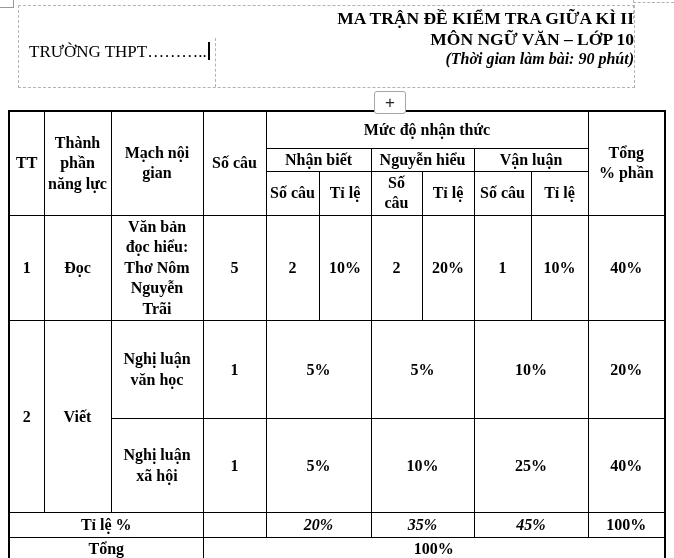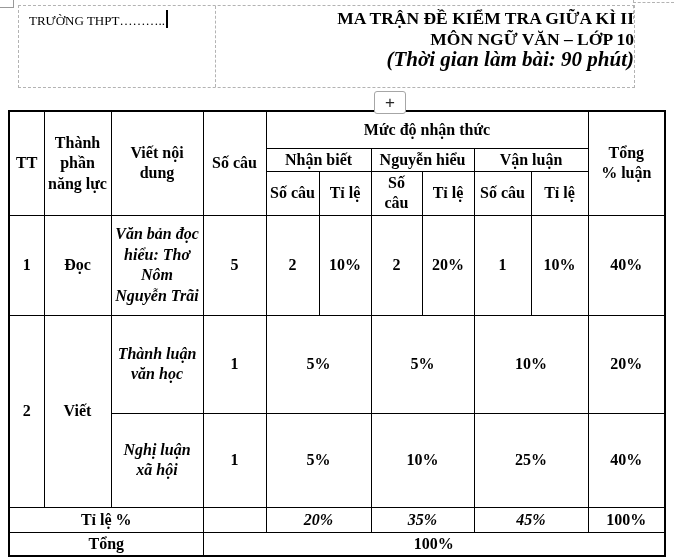--- a/index.html
+++ b/index.html
@@ -19,32 +19,33 @@
     position: absolute;
     left: 18px; top: 5px;
     width: 617px; height: 83px;
     border: 1px dashed #b3b3b3;
     display: flex;
   }
   .tophead-left {
     width: 197px;
     border-right: 1px dashed #b3b3b3;
     padding: 4px 2px 0 10px;
-    font-size: 13px;
+    font-size: 17px;
     white-space: nowrap;
+    margin-top: 32px;
   }
   .tophead-right {
     flex: 1;
     text-align: right;
     padding-top: 2px;
     font-weight: bold;
     font-size: 17.5px;
     line-height: 20.5px;
   }
-  .tophead-right .subtitle { font-style: italic; font-size: 21px; }
+  .tophead-right .subtitle { font-style: italic; font-size: 16px; }
   .caret {
     display: inline-block;
     width: 2px; height: 18px;
     background: #000;
     vertical-align: -3px;
     margin-left: 1px;
   }
 
   
   .corner-box {
@@ -96,21 +97,20 @@
     vertical-align: middle;
     padding: 1px 3px;
     overflow: hidden;
   }
   table.matrix { border: 2px solid #000; }
   td.vtop  { vertical-align: top; }
   td.strand {
     text-align: justify;
     vertical-align: top;
     padding: 2px 6px 2px 6px;
-    font-style: italic;
   }
   td.italic { font-style: italic; }
 </style>
 </head>
 <body>
 
 <div id="page">
 
   <div class="corner-box"></div>
 
@@ -142,26 +142,26 @@
         <col style="width:52px">
       <col style="width:57px">
         <col style="width:57px">
         <col style="width:77px">
     </colgroup>
 
     <tbody>
         <tr style="height:37px">
       <td rowspan="3">TT</td>
       <td rowspan="3">Thành phần năng lực</td>
-      <td rowspan="3" class="vtop">Viết nội dung</td>
+      <td rowspan="3" class="vtop">Mạch nội gian</td>
       <td rowspan="3">Số câu</td>
       <td colspan="6">Mức độ nhận thức</td>
       <td rowspan="3" class="vtop">
         <div>Tổng</div>
-        <div>% luận</div>
+        <div>% phần</div>
       </td>
     </tr>
 
     <tr style="height:23px">
       <td colspan="2">Nhận biết</td>
       <td colspan="2">Nguyễn hiểu</td>
       <td colspan="2">Vận luận</td>
     </tr>
 
     <tr style="height:42px">
@@ -183,21 +183,21 @@
       <td>2</td>
       <td>20%</td>
       <td>1</td>
       <td>10%</td>
       <td>40%</td>
     </tr>
 
     <tr style="height:98px">
       <td rowspan="2" class="vtop">2</td>
       <td rowspan="2" class="vtop">Viết</td>
-      <td class="strand">Thành luận văn học</td>
+      <td class="strand">Nghị luận văn học</td>
       <td>1</td>
       <td colspan="2">5%</td>
       <td colspan="2">5%</td>
       <td colspan="2">10%</td>
       <td>20%</td>
     </tr>
 
     <tr style="height:94px">
       <td class="strand">Nghị luận xã hội</td>
       <td>1</td>

